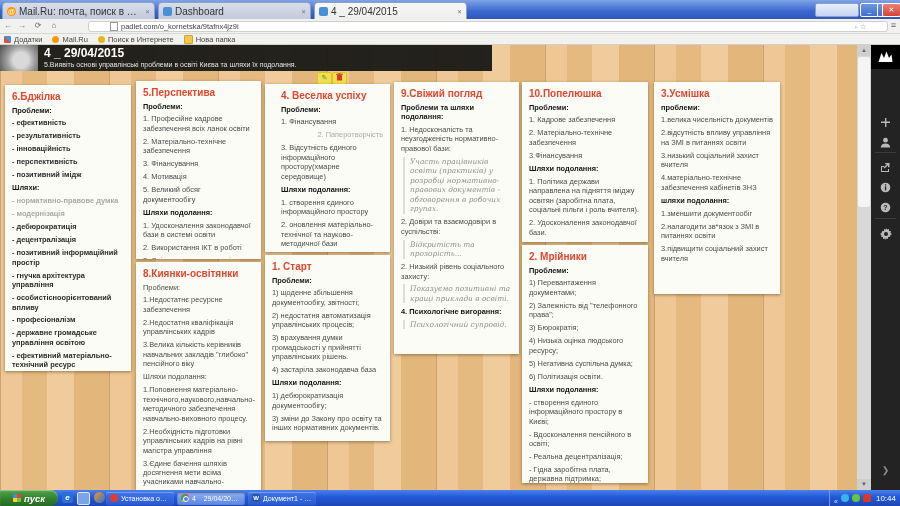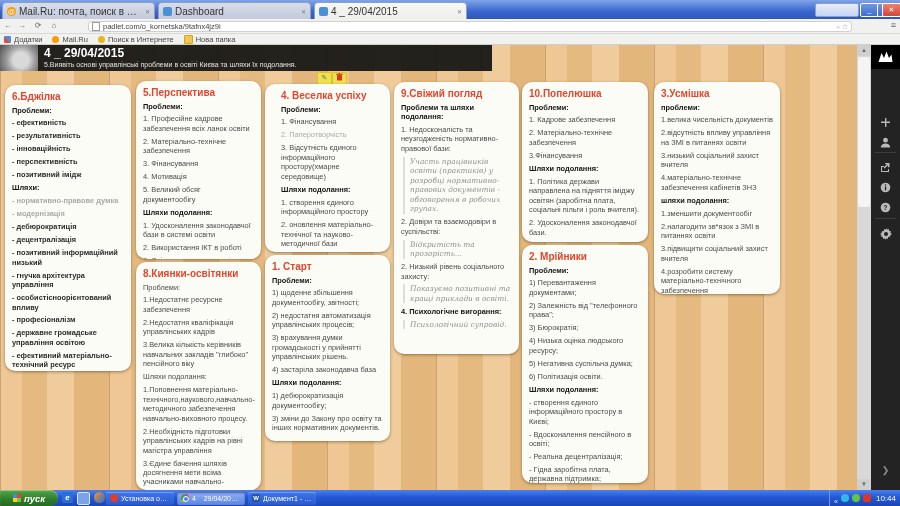--- a/index.html
+++ b/index.html
@@ -21,21 +21,21 @@
   #win-extra{position:absolute;top:3px;left:815px;width:42px;height:12px;background:linear-gradient(#e8eefb,#c6d4f2);
     border:1px solid #8aa0cc;border-radius:2px;}
   .winbtn{position:absolute;top:3px;width:17px;height:12px;border:1px solid #fff;border-radius:2px;
     color:#fff;font-size:7px;line-height:11px;text-align:center;}
   #btn-min{left:860px;background:linear-gradient(#6f97e0,#3f6ecd);}
   #btn-close{left:881px;background:linear-gradient(#ec8173,#d24536);}
 
   #toolbar{position:absolute;left:0;top:19px;width:900px;height:14px;background:#f1f1ef;border-bottom:1px solid #d8d8d6;}
   .navic{position:absolute;top:1px;font-size:8px;color:#6b6b6b;width:12px;text-align:center;line-height:12px;}
   #omnibox{position:absolute;left:88px;top:2px;width:756px;height:9px;background:#fff;border:1px solid #cfcfcd;border-radius:3px;
-    display:flex;align-items:center;padding:0 3px;}
+    display:flex;align-items:center;padding:0 21px;}
   #page-ico{width:6px;height:7px;border:1px solid #9a9a9a;background:#fff;margin-right:3px;}
   #url-text{font-size:7.5px;color:#444;white-space:nowrap;}
   #omni-right{margin-left:auto;font-size:7px;color:#9a9a9a;}
   #menu-btn{position:absolute;right:4px;top:1px;font-size:9px;color:#5f6368;}
 
   #bookmarks{position:absolute;left:0;top:34px;width:900px;height:10px;background:#f1f1ef;border-bottom:1px solid #cfcfcd;
     display:flex;align-items:center;padding-left:4px;}
   .bm{display:flex;align-items:center;margin-right:10px;}
   .bm .bmi{width:7px;height:7px;margin-right:3px;border-radius:1px;}
   .bmi.apps{background:linear-gradient(45deg,#e34b3c 50%,#4a90d9 50%);}
@@ -53,27 +53,27 @@
 
   #board-header{position:absolute;left:0;top:0;width:492px;height:26px;background:rgba(24,24,22,.95);
     display:flex;align-items:center;}
   #board-avatar{width:38px;height:26px;flex:0 0 auto;
     background:radial-gradient(circle at 55% 58%,#d9d9d9 0 30%,#9d9d9d 55%,#4c4c4c 100%);}
   #board-titles{padding-left:6px;}
   #board-title{font-size:12px;font-weight:bold;color:#fff;line-height:13px;}
   #board-subtitle{font-size:7px;color:#e3e3e3;line-height:9px;}
 
   
-  .note{position:absolute;background:#fcfcf7;border-radius:10px;box-shadow:0 1px 3px rgba(70,45,10,.5);
+  .note{position:absolute;background:#fcfcf7;border-radius:0;box-shadow:0 1px 3px rgba(70,45,10,.5);
     padding:6px 7px;box-sizing:border-box;overflow:hidden;}
   .nt{font-size:10px;font-weight:bold;color:#e2462e;margin-bottom:3px;line-height:11px;}
   .ln{font-size:7.4px;line-height:1.28;color:#4a4a4a;margin:3.5px 0;}
   .ln.s-h{font-weight:bold;color:#141414;}
   .ln.s-b{font-weight:bold;color:#2b2b2b;}
-  .ln.s-m{color:#a9a9a9;}
+  .ln.s-m{color:#a9a9a9;text-align:right;}
   .ln.s-mb{color:#a9a9a9;font-weight:bold;}
   .ln.s-q{font-family:"DejaVu Serif",serif;font-style:italic;color:#8f8f8f;
     border-left:2px solid #ddd;padding-left:5px;margin-left:2px;}
 
   .chip{position:absolute;width:13px;height:11px;background:#f2df4e;border:1px solid #d9c42f;border-radius:2px;
     text-align:center;line-height:10px;font-size:7px;}
   #chip-edit{left:317px;top:27px;color:#2f8f3e;}
   #chip-del{left:332px;top:27px;color:#d43a2a;}
 
   
@@ -212,21 +212,21 @@
           <div class="ln s-b">- ефективність</div>
           <div class="ln s-b">- результативність</div>
           <div class="ln s-b">- інноваційність</div>
           <div class="ln s-b">- перспективність</div>
           <div class="ln s-b">- позитивний імідж</div>
           <div class="ln s-h">Шляхи:</div>
           <div class="ln s-mb">- нормативно-правове думка</div>
           <div class="ln s-mb">- модернізація</div>
           <div class="ln s-b">- дебюрократиція</div>
           <div class="ln s-b">- децентралізація</div>
-          <div class="ln s-b">- позитивний інформаційний низький</div>
+          <div class="ln s-b">- позитивний інформаційний простір</div>
           <div class="ln s-b">- гнучка архітектура управління</div>
           <div class="ln s-b">- особистісноорієнтований впливу</div>
           <div class="ln s-b">- професіоналізм</div>
           <div class="ln s-b">- державне громадське управління освітою</div>
           <div class="ln s-b">- ефективний матеріально-технічний ресурс</div>
         </div>
         <div class="note" style="left: 136px; top: 36px; width: 125px; height: 178px;">
           <div class="nt">5.Перспектива</div>
           <div class="ln s-h">Проблеми:</div>
           <div class="ln s-n">1. Професійне кадрове забезпечення всіх ланок освіти</div>
@@ -313,21 +313,20 @@
           <div class="nt">3.Усмішка</div>
           <div class="ln s-h">проблеми:</div>
           <div class="ln s-n">1.велика чисельність документів</div>
           <div class="ln s-n">2.відсутність впливу управління на ЗМІ в питаннях освіти</div>
           <div class="ln s-n">3.низький соціальний захист вчителя</div>
           <div class="ln s-n">4.матеріально-технічне забезпечення кабінетів ЗНЗ</div>
           <div class="ln s-h">шляхи подолання:</div>
           <div class="ln s-n">1.зменшити документообіг</div>
           <div class="ln s-n">2.налагодити зв*язок з ЗМІ  в питаннях освіти</div>
           <div class="ln s-n">3.підвищити соціальний захист вчителя</div>
-          <div class="ln s-n">4.розробити систему матеріально-технічного забезпечення</div>
         </div>
       </div>
 
     <div id="vscroll">
       <div class="sarrow" style="top:0;">▲</div>
       <div id="sthumb"></div>
       <div class="sarrow" style="top:434px;">▼</div>
     </div>
 
     <div id="psidebar">

